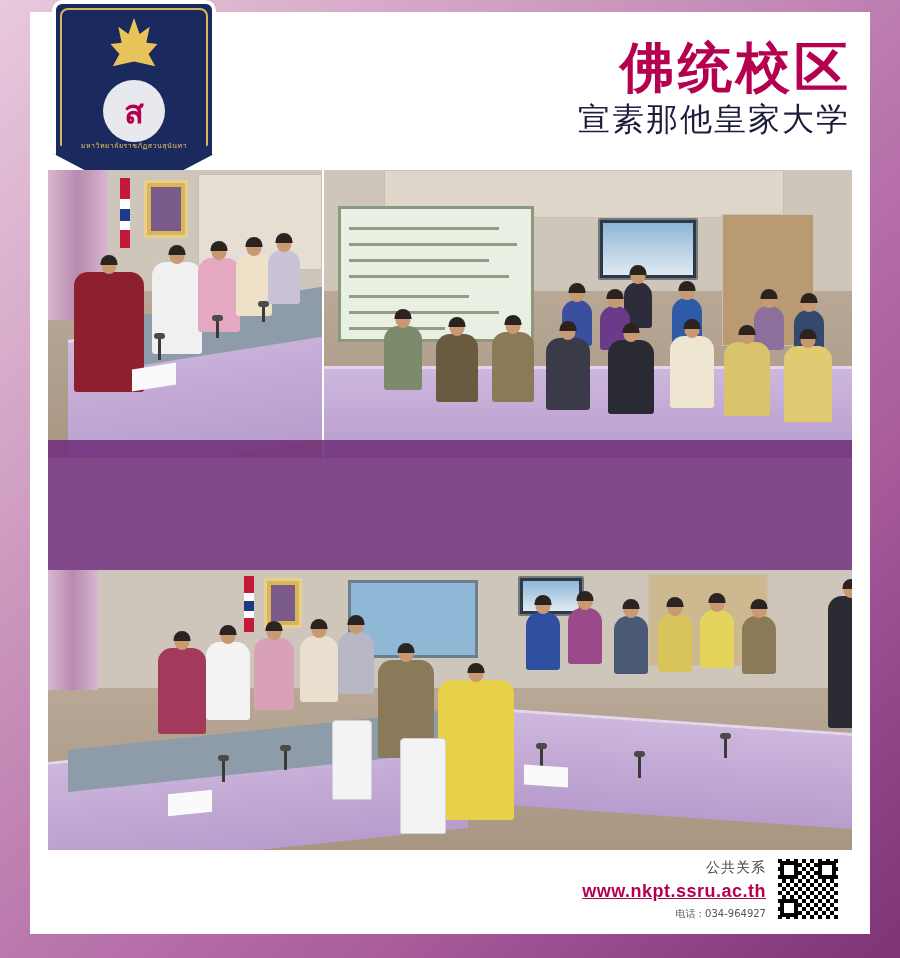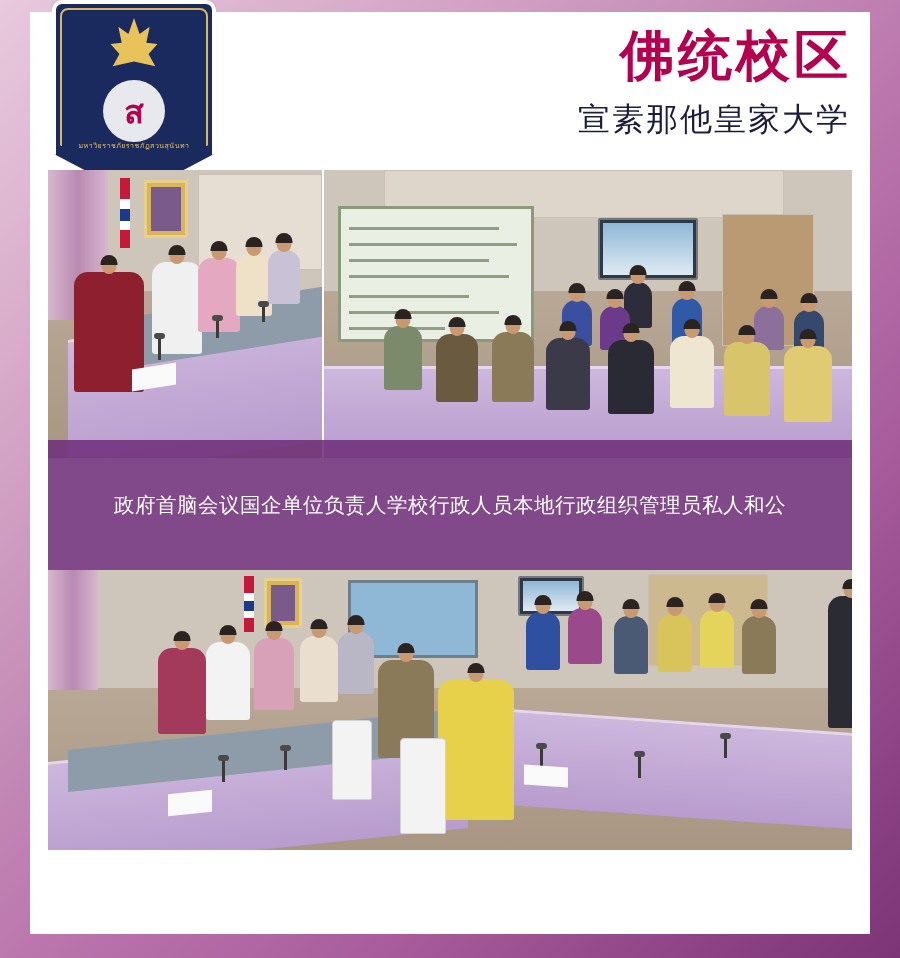--- a/index.html
+++ b/index.html
@@ -20,21 +20,21 @@
     width: 840px; height: 922px;
     background: #ffffff;
   }
   
   .header {
     position: absolute;
     left: 0; top: 0; width: 840px; height: 160px;
   }
   .title-zh {
     position: absolute;
-    right: 18px; top: 14px;
+    right: 18px; top: 26px;
     font-size: 54px;
     font-weight: bold;
     color: #b4004e;
     letter-spacing: 4px;
     line-height: 1.1;
     font-family: "DejaVu Sans", sans-serif;
   }
   .subtitle-zh {
     position: absolute;
     right: 20px; top: 86px;
@@ -236,21 +236,21 @@
   <div id="sheet">
 
     <div class="header">
       <div class="crest">
         <div class="crest-shield"></div>
         <div class="crest-inner"></div>
         <div class="crest-crown"></div>
         <div class="crest-circle">
           <span class="crest-glyph">ส</span>
         </div>
-        <div class="crest-text">มหาวิยราชภัยราชภัฏสวนสุนันทา</div>
+        <div class="crest-text">มหาวิทยาลัยราชภัฏสวนสุนันทา</div>
       </div>
       <div class="title-zh">佛统校区</div>
       <div class="subtitle-zh">宣素那他皇家大学</div>
     </div>
 
     <div class="collage">
 
       <div class="photo photo-top-left">
         <div class="room"></div>
         <div class="curtain" style="left:0;top:0;width:60px;height:150px;"></div>
@@ -332,18 +332,27 @@
         <div class="mic" style="left:236px;top:180px;height:20px;"></div>
         <div class="mic" style="left:492px;top:178px;height:22px;"></div>
         <div class="mic" style="left:590px;top:186px;height:22px;"></div>
         <div class="mic" style="left:676px;top:168px;height:20px;"></div>
         <div class="paper" style="left:120px;top:222px;width:44px;height:22px;transform:skewY(-6deg);"></div>
         <div class="paper" style="left:476px;top:196px;width:44px;height:20px;transform:skewY(4deg);"></div>
       </div>
     </div>
 
     <div class="caption-band">
-      <div class="caption-line">政府首脑会议国企单位负责人学校行政人员本地行政组织管理员私人和公</div>
     </div>
 
+    <div class="footer">
+      <div class="pr-label">公共关系</div>
+      <a class="pr-url" href="#">www.nkpt.ssru.ac.th</a>
+      <div class="pr-tel">电话 : 034-964927</div>
+      <div class="qr">
+        <div class="qr-eye" style="left:2px;top:2px;"></div>
+        <div class="qr-eye" style="right:2px;top:2px;"></div>
+        <div class="qr-eye" style="left:2px;bottom:2px;"></div>
+      </div>
+    </div>
 
   </div>
 </div>
 
 </body></html>

